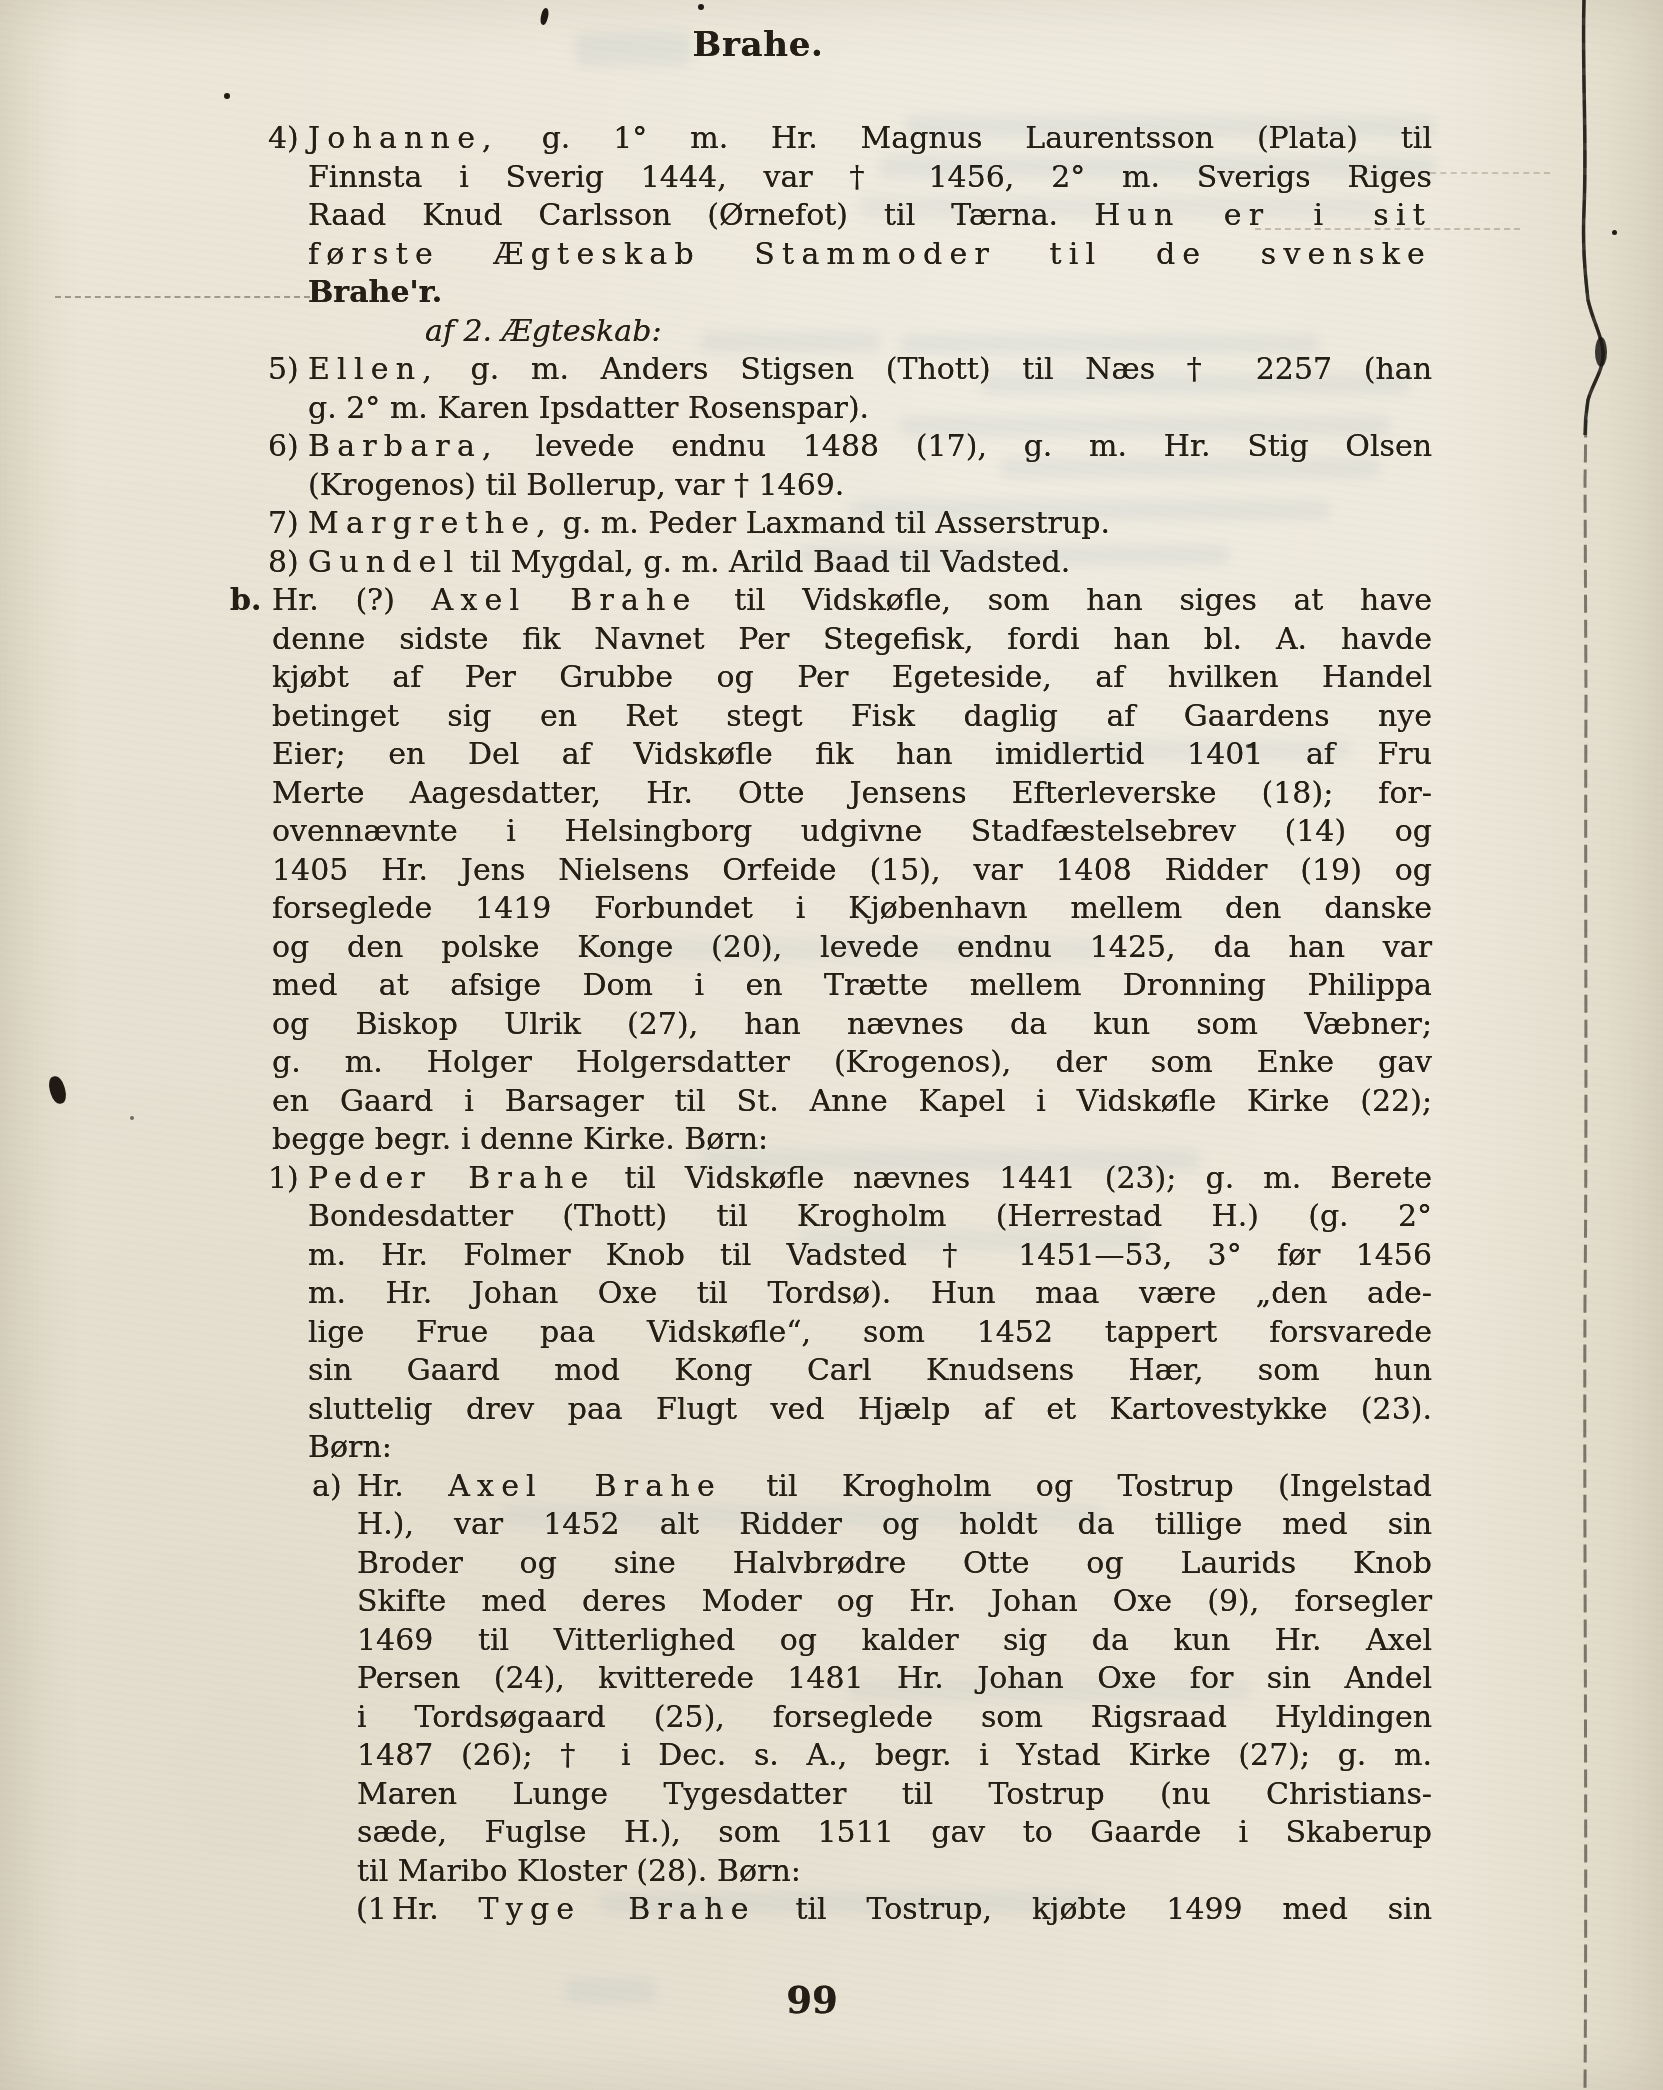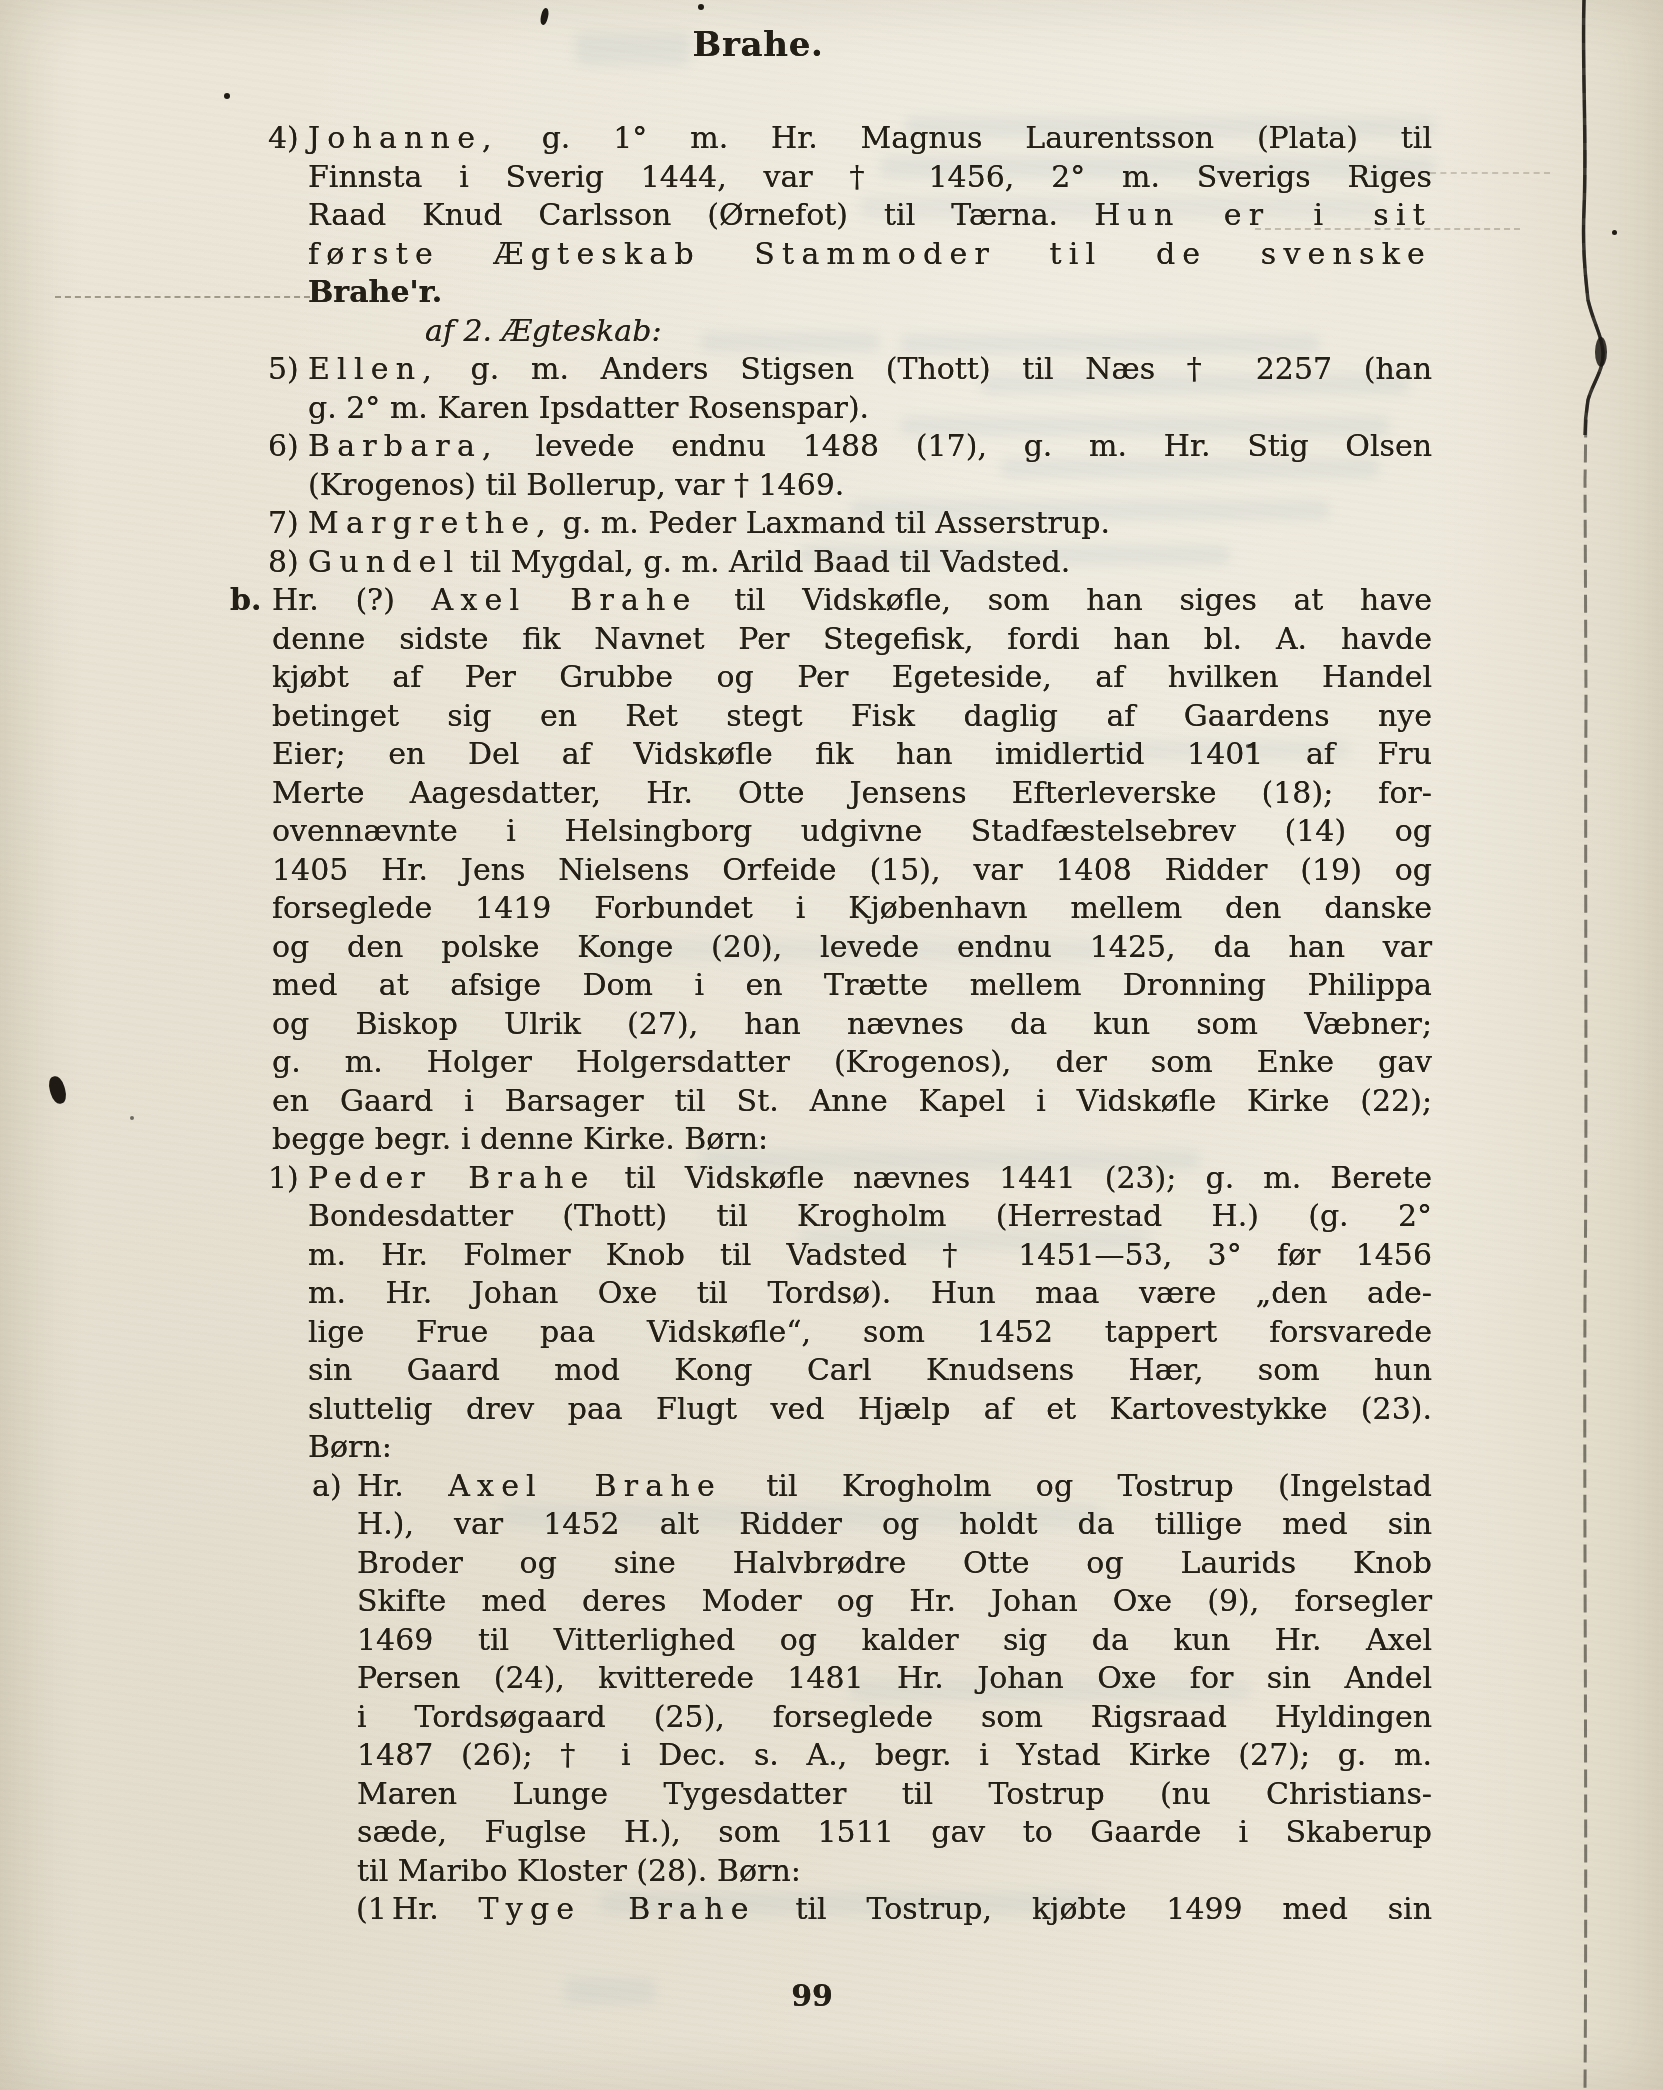--- a/index.html
+++ b/index.html
@@ -17,21 +17,21 @@
     box-shadow:inset 0 0 60px rgba(90,75,45,.12);
   }
   
   .title{
     position:absolute;top:24px;left:758px;transform:translateX(-50%);
     margin:0;font-size:34px;font-weight:bold;letter-spacing:.02em;
     text-shadow:0 0 .6px rgba(30,25,15,.9);
   }
   .pageno{
     position:absolute;top:1978px;left:812px;transform:translateX(-50%);
-    font-size:30px;font-weight:bold;text-shadow:0 0 .5px rgba(30,25,15,.8);
+    font-size:37px;font-weight:bold;text-shadow:0 0 .5px rgba(30,25,15,.8);
   }
   
   #body-lines{position:absolute;top:119px;left:0;width:1663px;}
   .line{
     white-space:nowrap;
     font-size:30px;line-height:38.5px;
     text-shadow:0 0 .6px rgba(32,26,16,.85);
   }
   .just{text-align:justify;text-align-last:justify;}
   .l2f{margin-left:268px;width:1164px;}

